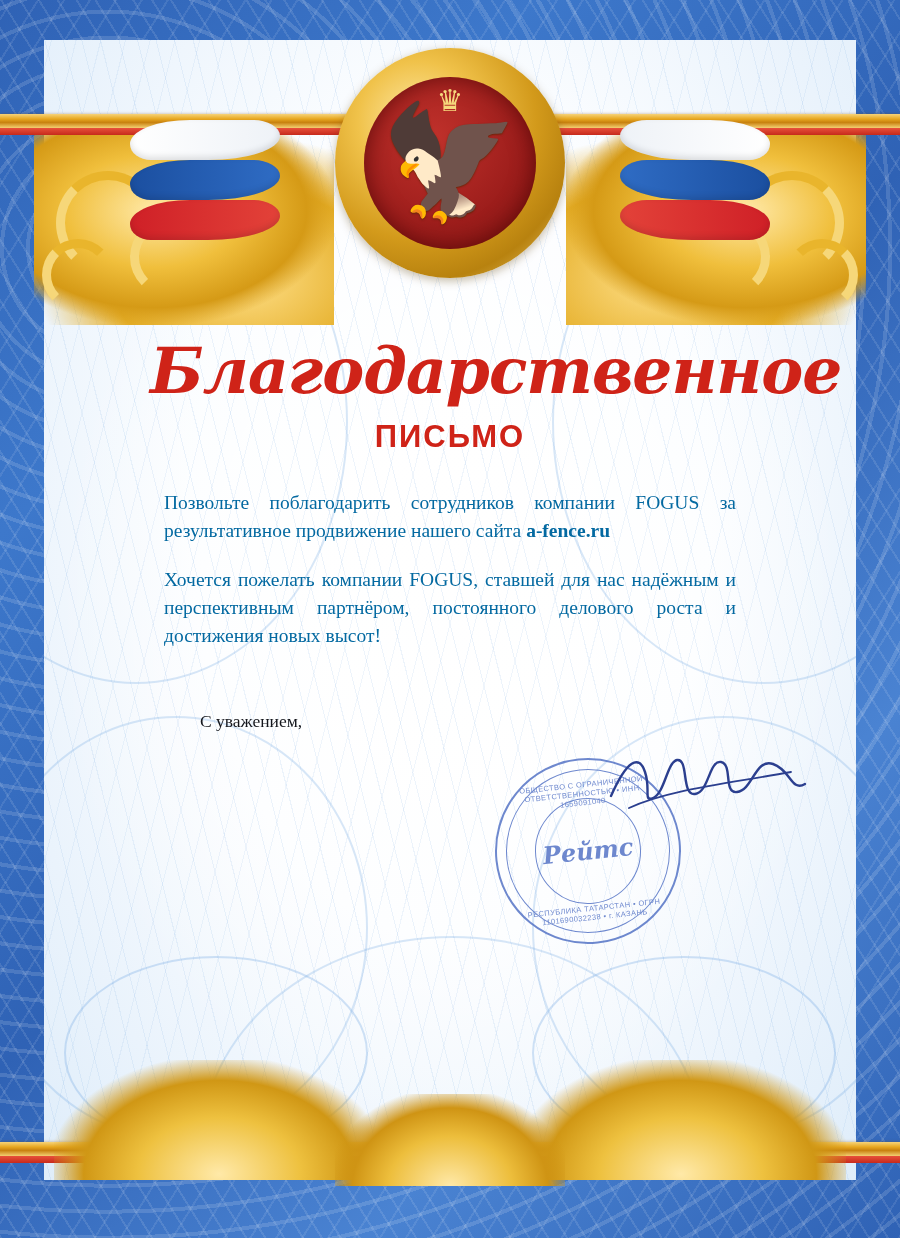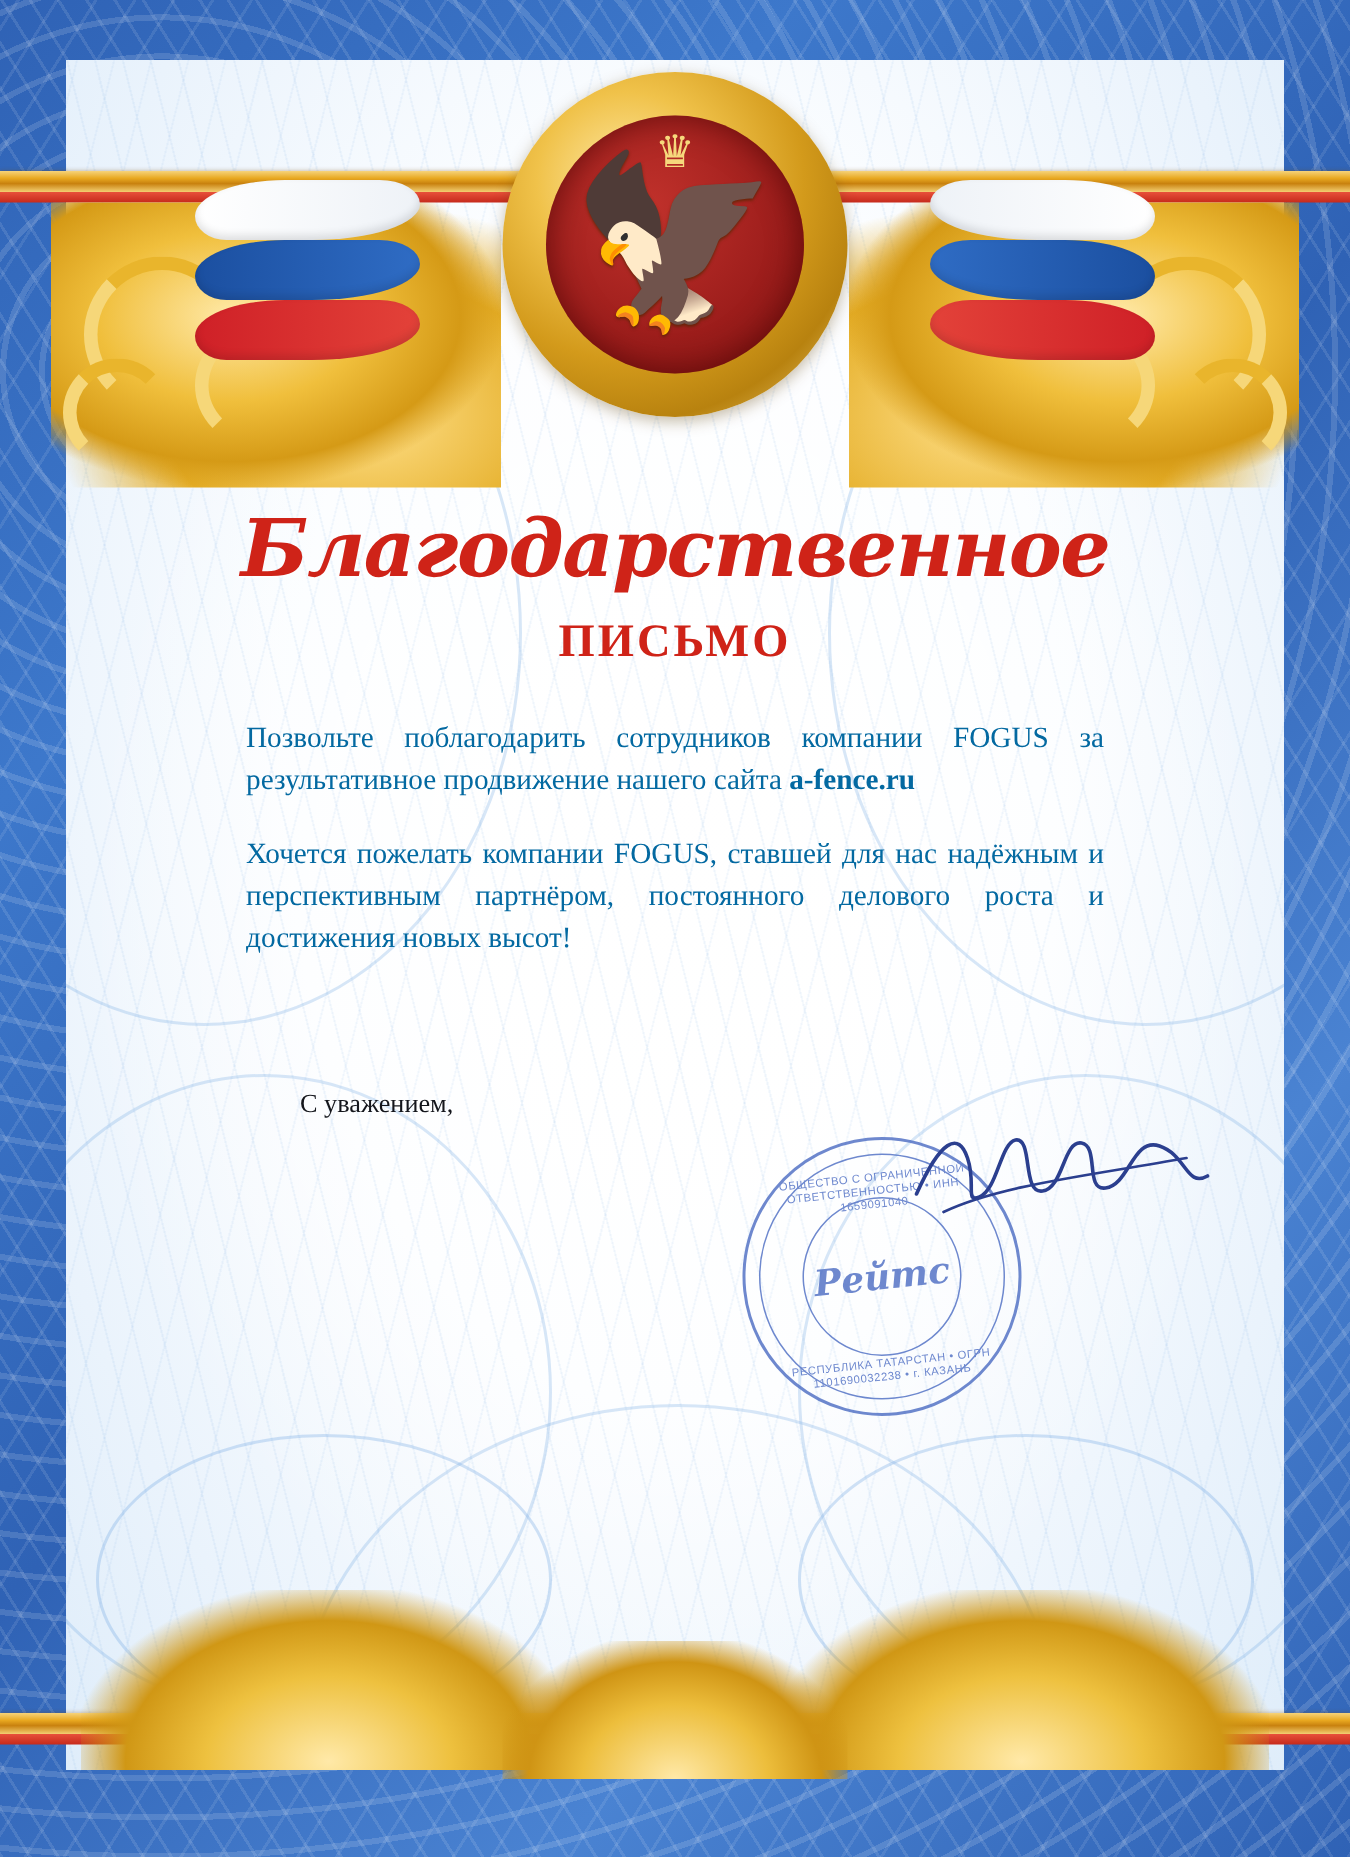--- a/index.html
+++ b/index.html
@@ -188,52 +188,52 @@
     position: absolute;
     left: 150px;
     top: 340px;
     width: 600px;
     z-index: 8;
   }
   .title-script {
     font-family: "DejaVu Serif", serif;
     font-style: italic;
     font-weight: bold;
-    font-size: 53px;
+    font-size: 63px;
     line-height: 1;
     color: #cf2318;
     text-align: center;
     letter-spacing: -1px;
     text-shadow: 0 1px 0 rgba(255,255,255,0.6);
     margin: 0 0 16px 0;
     white-space: nowrap;
   }
   .title-sub {
-    font-family: Liberation Serif, serif;
+    font-family: Liberation Sans, sans-serif;
     font-weight: bold;
     font-size: 31px;
     letter-spacing: 2px;
     color: #cf2318;
     text-align: center;
     margin: 0 0 34px 0;
   }
   .body-block {
     font-family: "Liberation Serif", serif;
     font-size: 19.5px;
     line-height: 1.42;
     color: #0369a1;
     text-align: justify;
     text-justify: inter-word;
     margin: 0 0 22px 0;
     padding: 0 14px;
   }
   .body-block b { font-weight: bold; }
 
   .sign-block {
-    margin-top: 84px;
+    margin-top: 60px;
     padding-left: 50px;
     font-family: "Liberation Serif", serif;
     font-size: 17.5px;
     line-height: 1.45;
     color: #14161c;
   }
 
   
   .stamp {
     position: absolute;

